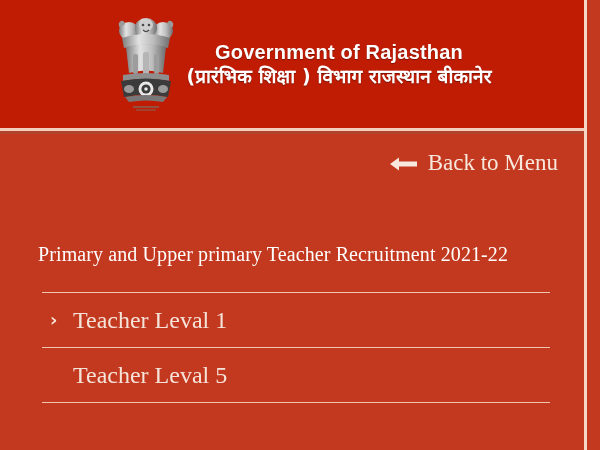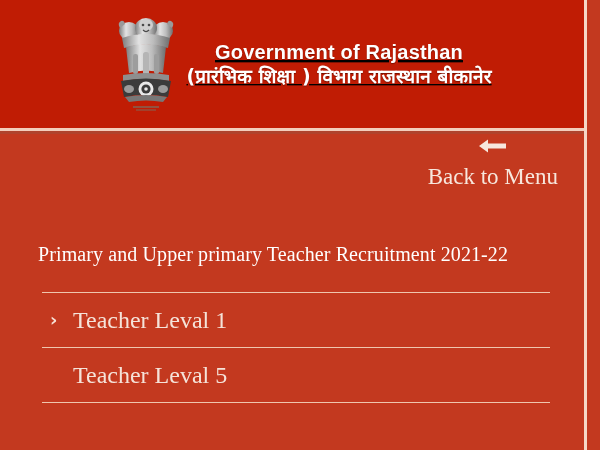--- a/index.html
+++ b/index.html
@@ -16,21 +16,21 @@
 
   
   .banner {
     position:absolute; left:0; top:0; width:600px; height:128px;
     background:#c01c04;
     overflow:hidden;
   }
   .banner-inner {
     position:absolute; left:0; top:0; width:600px; height:128px;
     display:flex; align-items:center; justify-content:center;
-    gap:8px; padding-left:6px;text-decoration:underline;
+    gap:8px; padding-left:6px;
   }
 
   
   .emblem { width:64px; height:104px; flex:0 0 auto; position:relative; top:2px; }
   .emblem svg { display:block; width:100%; height:100%; }
 
   .banner-text { display:flex; flex-direction:column; align-items:center; line-height:1.12; }
   .bt-en {
     color:#ffffff; font-size:20px; font-weight:600;
     font-family:"Liberation Sans", sans-serif;
@@ -69,21 +69,21 @@
   
   .back-row {
     position:absolute; left:0; top:146px; width:572px; height:34px;
     display:flex; justify-content:flex-end; align-items:center;
     padding-right:14px;
   }
   .back-link {
     display:inline-flex; align-items:center; gap:11px;
     color:#f7e7dd; font-size:23px;
     font-family:"Liberation Serif", serif;
-    cursor:pointer; white-space:nowrap;flex-direction:column;
+    cursor:pointer; white-space:nowrap;
   }
   .back-arrow { display:inline-block; width:27px; height:16px; position:relative; top:1px; }
   .back-arrow svg { display:block; }
 
   
   .section-title {
     position:absolute; left:38px; top:243px;
     color:#ffffff; font-size:20px;
     font-family:Liberation Serif, serif;
     letter-spacing:.1px; white-space:nowrap;

